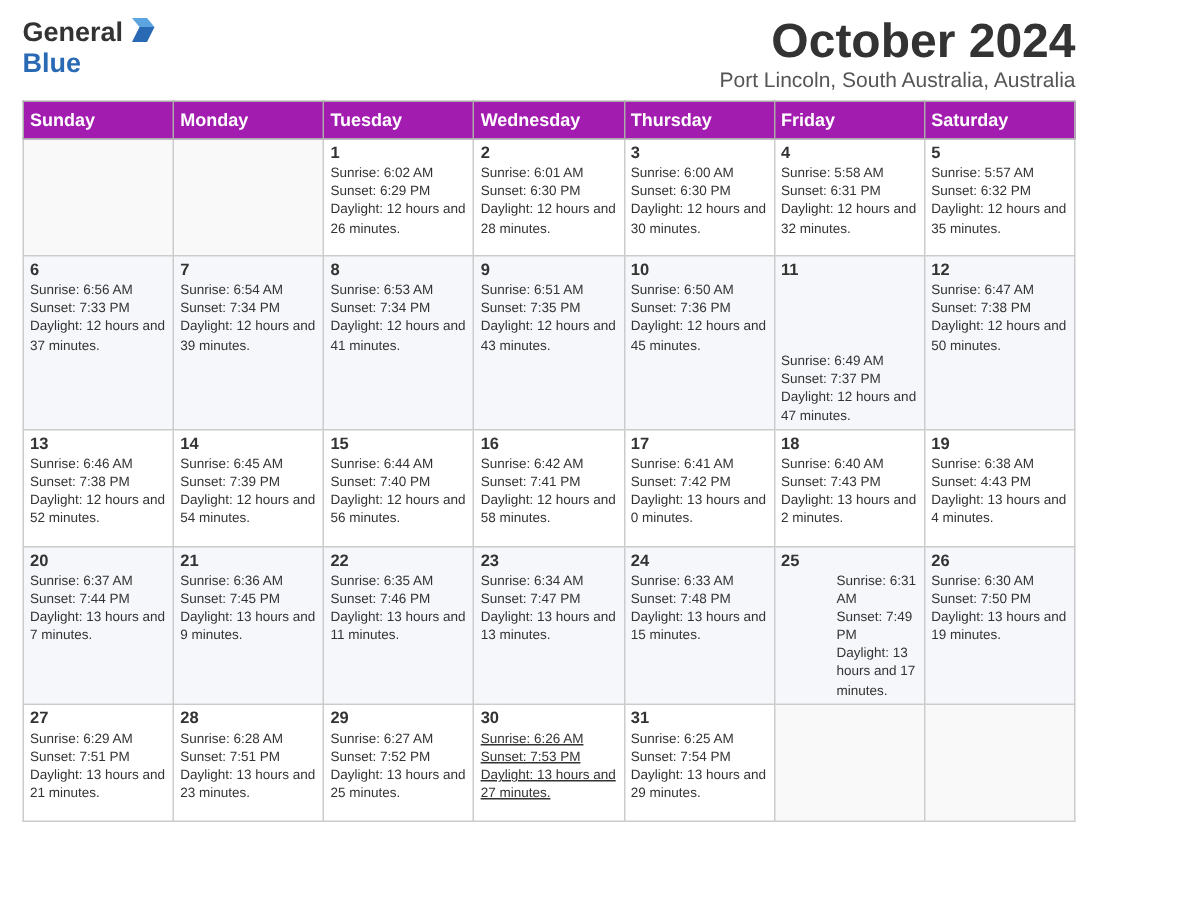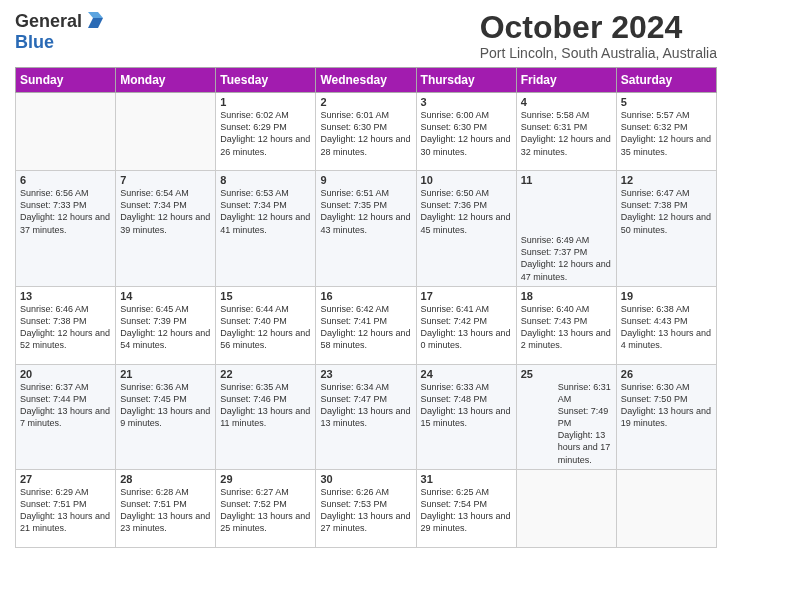--- a/index.html
+++ b/index.html
@@ -24,20 +24,21 @@
     .logo {
       display: flex;
       flex-direction: column;
       align-items: flex-start;
     }
     .logo-row {
       display: flex;
       align-items: center;
     }
     .title-area {
+      text-align: right;
     }
     .month-title {
       font-size: 32px;
       font-weight: bold;
       color: #333;
       line-height: 1.1;
     }
     .location-title {
       font-size: 14px;
       color: #555;
@@ -299,21 +300,21 @@
 Daylight: 13 hours and 23 minutes.</div>
           </td>
           <td>
             <span class="day-number">29</span>
             <div class="day-info" style="white-space: pre-line;">Sunrise: 6:27 AM
 Sunset: 7:52 PM
 Daylight: 13 hours and 25 minutes.</div>
           </td>
           <td>
             <span class="day-number">30</span>
-            <div class="day-info" style="white-space: pre-line;">Sunrise: 6:26 AM
+            <div class="day-info" style="white-space: pre-line; text-decoration: underline;">Sunrise: 6:26 AM
 Sunset: 7:53 PM
 Daylight: 13 hours and 27 minutes.</div>
           </td>
           <td>
             <span class="day-number">31</span>
             <div class="day-info" style="white-space: pre-line;">Sunrise: 6:25 AM
 Sunset: 7:54 PM
 Daylight: 13 hours and 29 minutes.</div>
           </td>
           <td class="empty-cell"></td>

